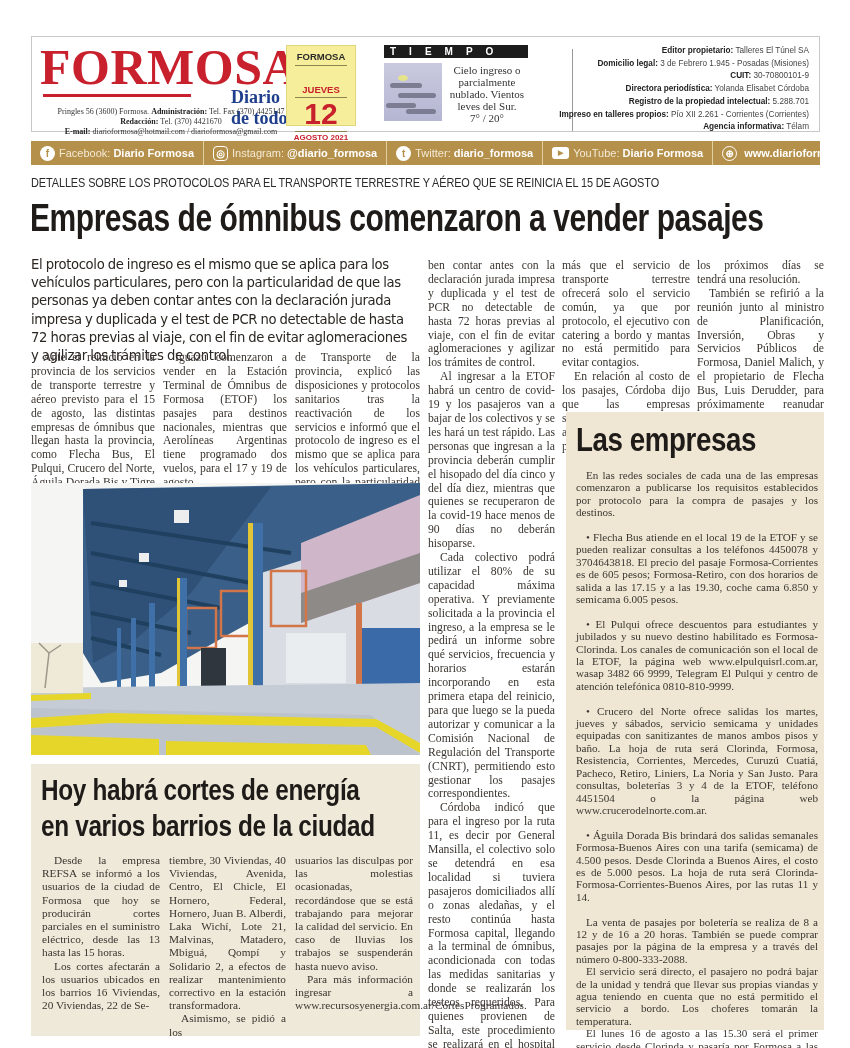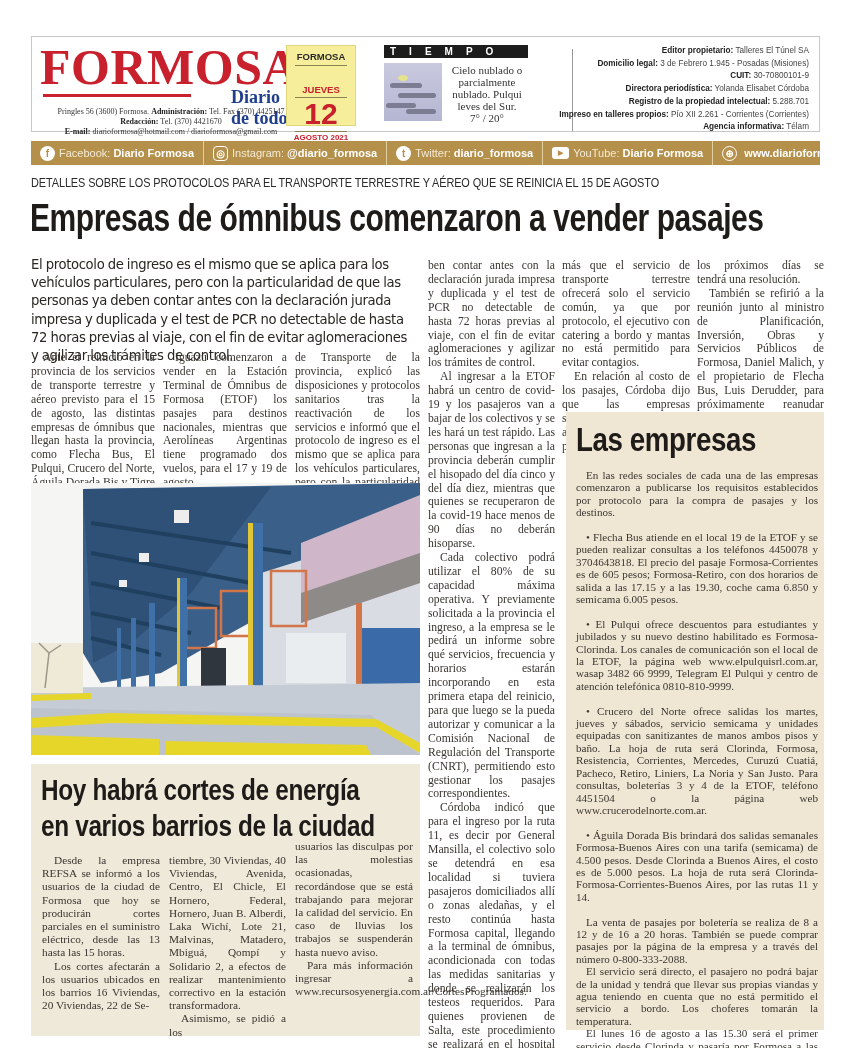--- a/index.html
+++ b/index.html
@@ -56,21 +56,21 @@
   .c6 { left: 697px; top: 259px; width: 127px; }
 
   
   .photo { position: absolute; left: 31px; top: 483px; width: 389px; height: 272px; overflow: hidden; background: #f4f4f2; }
 
   
   .energy { position: absolute; left: 31px; top: 764px; width: 389px; height: 272px; background: #efe9d9; }
   .energy h2 { position: absolute; left: 10px; top: 8px; font-family: "Liberation Sans", sans-serif; font-weight: bold; font-size: 29px; line-height: 36px; color: #1e1b19; transform: scaleX(0.84); transform-origin: left; white-space: nowrap; letter-spacing: -0.4px; }
   .e1 { left: 11px; top: 90px; width: 118px; }
   .e2 { left: 138px; top: 90px; width: 117px; }
-  .e3 { left: 264px; top: 76px; width: 118px; }
+  .e3 { left: 264px; top: 90px; width: 118px; }
   .energy .col { font-size: 11.3px; line-height: 13.2px; }
 
   
   .empresas { position: absolute; left: 566px; top: 412px; width: 258px; height: 618px; background: #efe7d4; }
   .empresas h2 { position: absolute; left: 10px; top: 8px; font-family: "Liberation Sans", sans-serif; font-weight: bold; font-size: 33px; line-height: 40px; color: #1e1b19; transform: scaleX(0.84); transform-origin: left; white-space: nowrap; letter-spacing: -0.5px; }
   .empresas .body { position: absolute; left: 10px; top: 57px; width: 242px; font-family: "Liberation Serif", serif; font-size: 11.1px; line-height: 12.4px; color: #3a3530; text-align: justify; }
   .empresas .body p { text-indent: 10px; }
   .empresas .body p.gap { margin-top: 12.4px; }
 </style>
 </head>
@@ -102,21 +102,21 @@
   <div class="weather">
     <div class="wtitle">TIEMPO</div>
     <div class="wicon">
       <div class="sun"></div>
       <div class="cloud" style="left:6px;top:20px;width:32px;"></div>
       <div class="cloud" style="left:14px;top:30px;width:38px;"></div>
       <div class="cloud" style="left:2px;top:40px;width:30px;"></div>
       <div class="cloud" style="left:22px;top:46px;width:30px;"></div>
     </div>
     <div class="wtext">
-      <div>Cielo nublado o parcialmente nublado. Pulqui leves del Sur.</div>
+      <div>Cielo ingreso o parcialmente nublado. Vientos leves del Sur.</div>
       <div>7° / 20°</div>
     </div>
   </div>
 
   <div class="vsep"></div>
 
   <div class="credits">
     <div><b>Editor propietario:</b> <span>Talleres El Túnel SA</span></div>
     <div><b>Domicilio legal:</b> <span>3 de Febrero 1.945 - Posadas (Misiones)</span></div>
     <div><b>CUIT:</b> <span>30-70800101-9</span></div>

